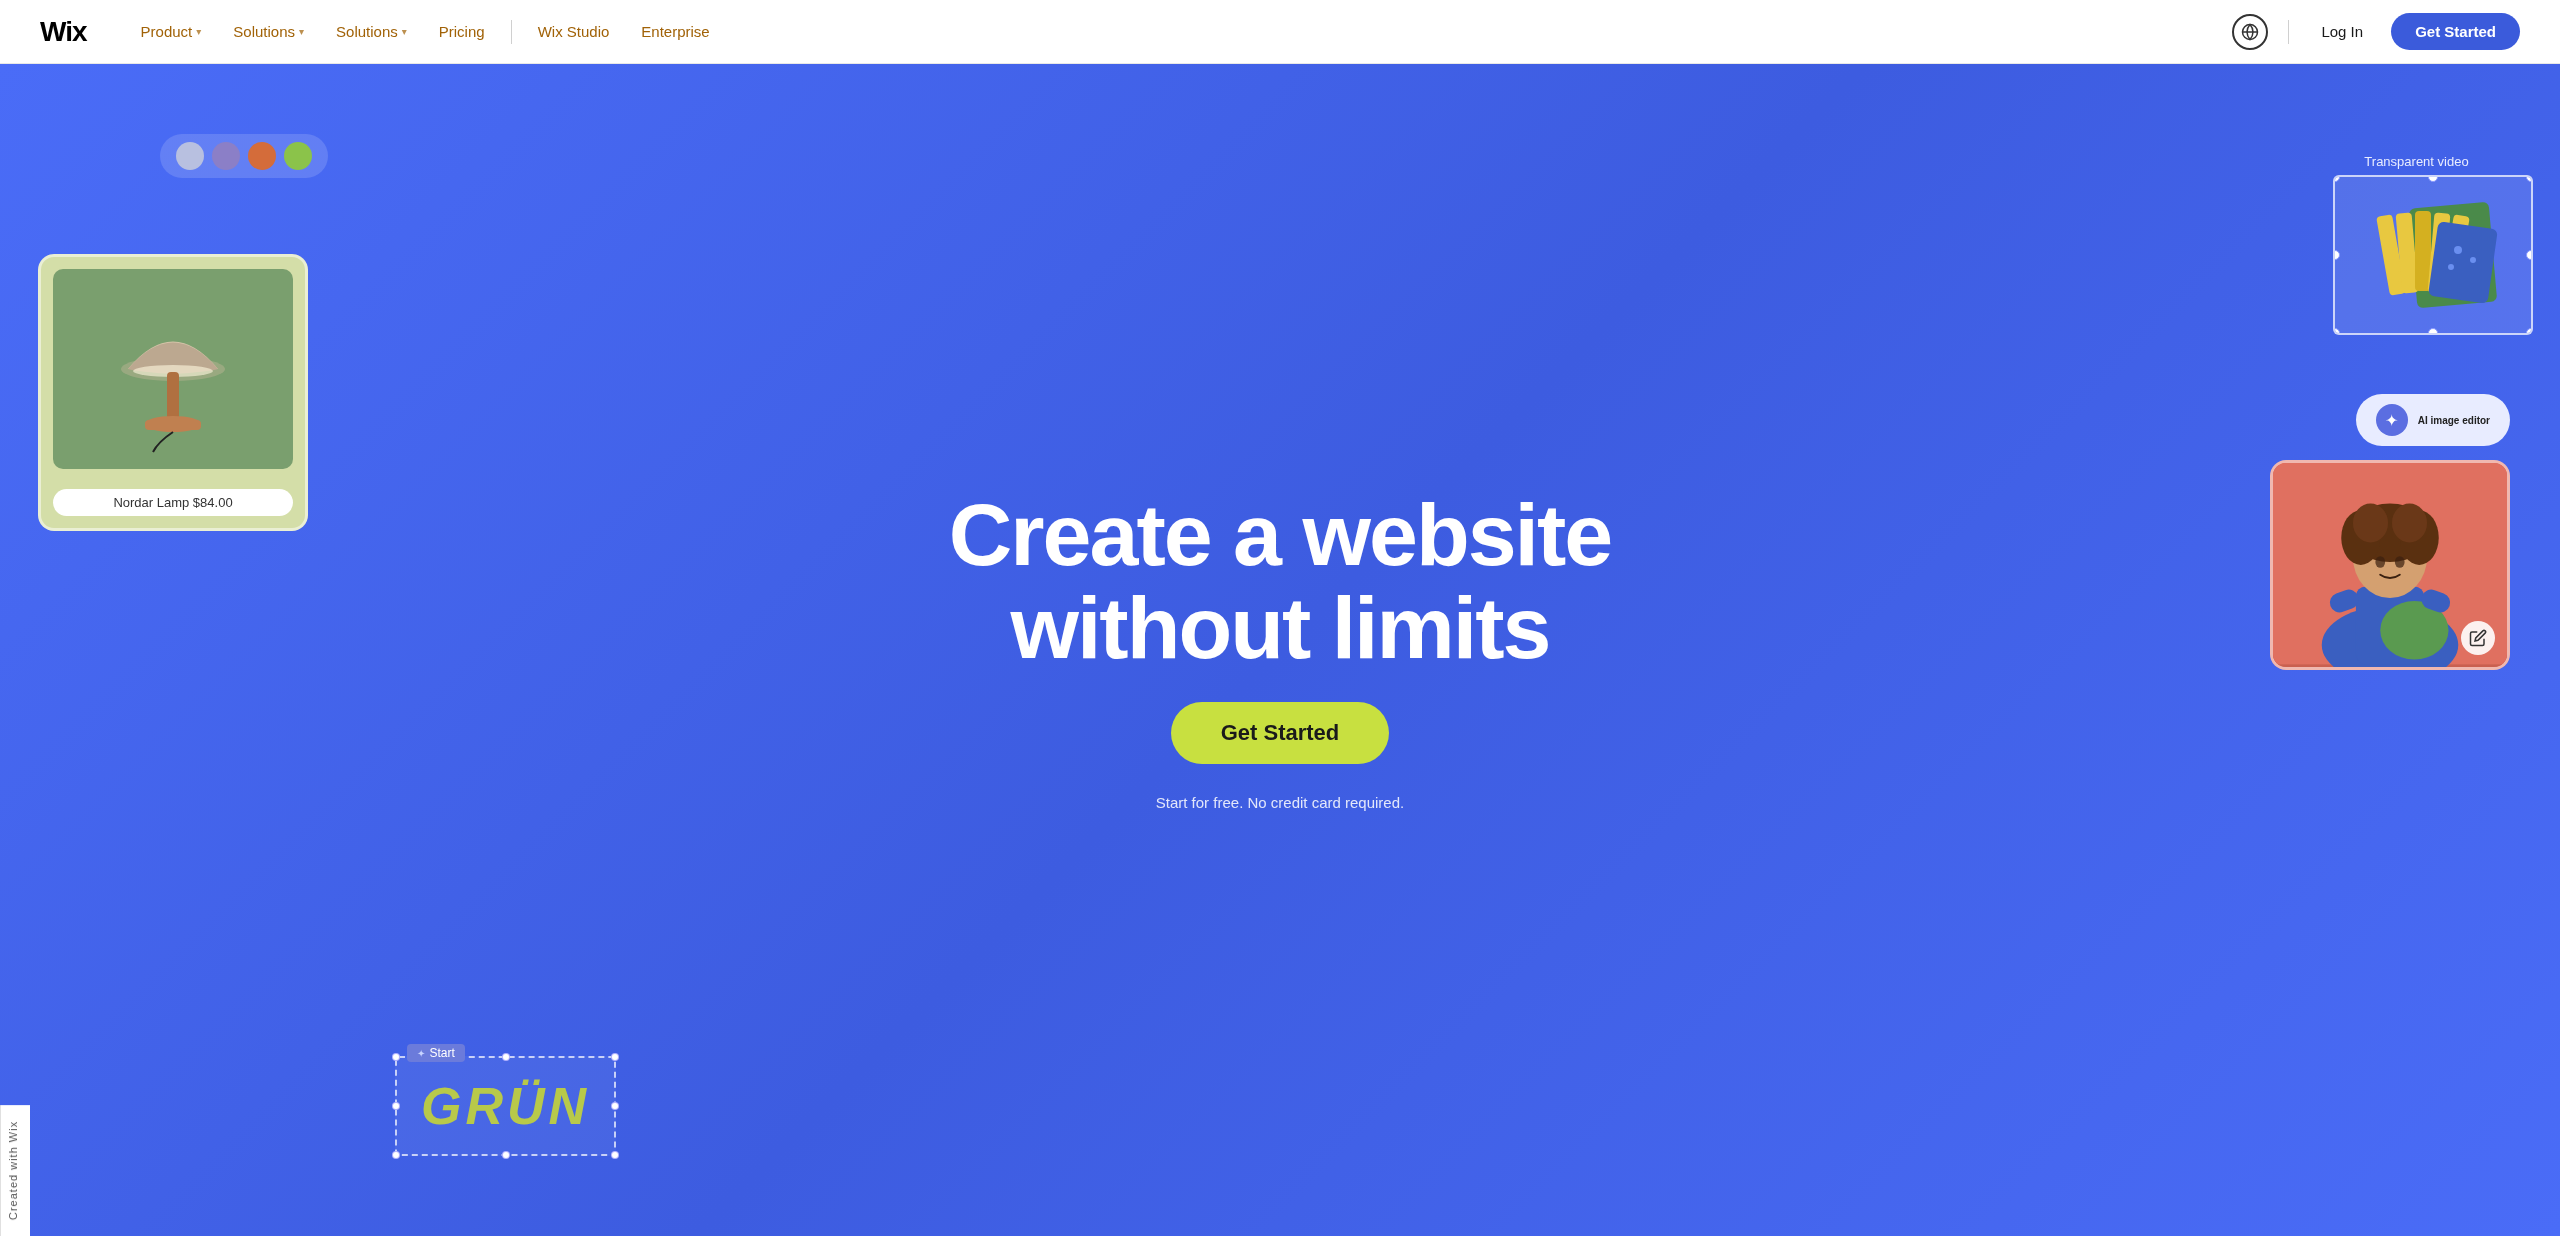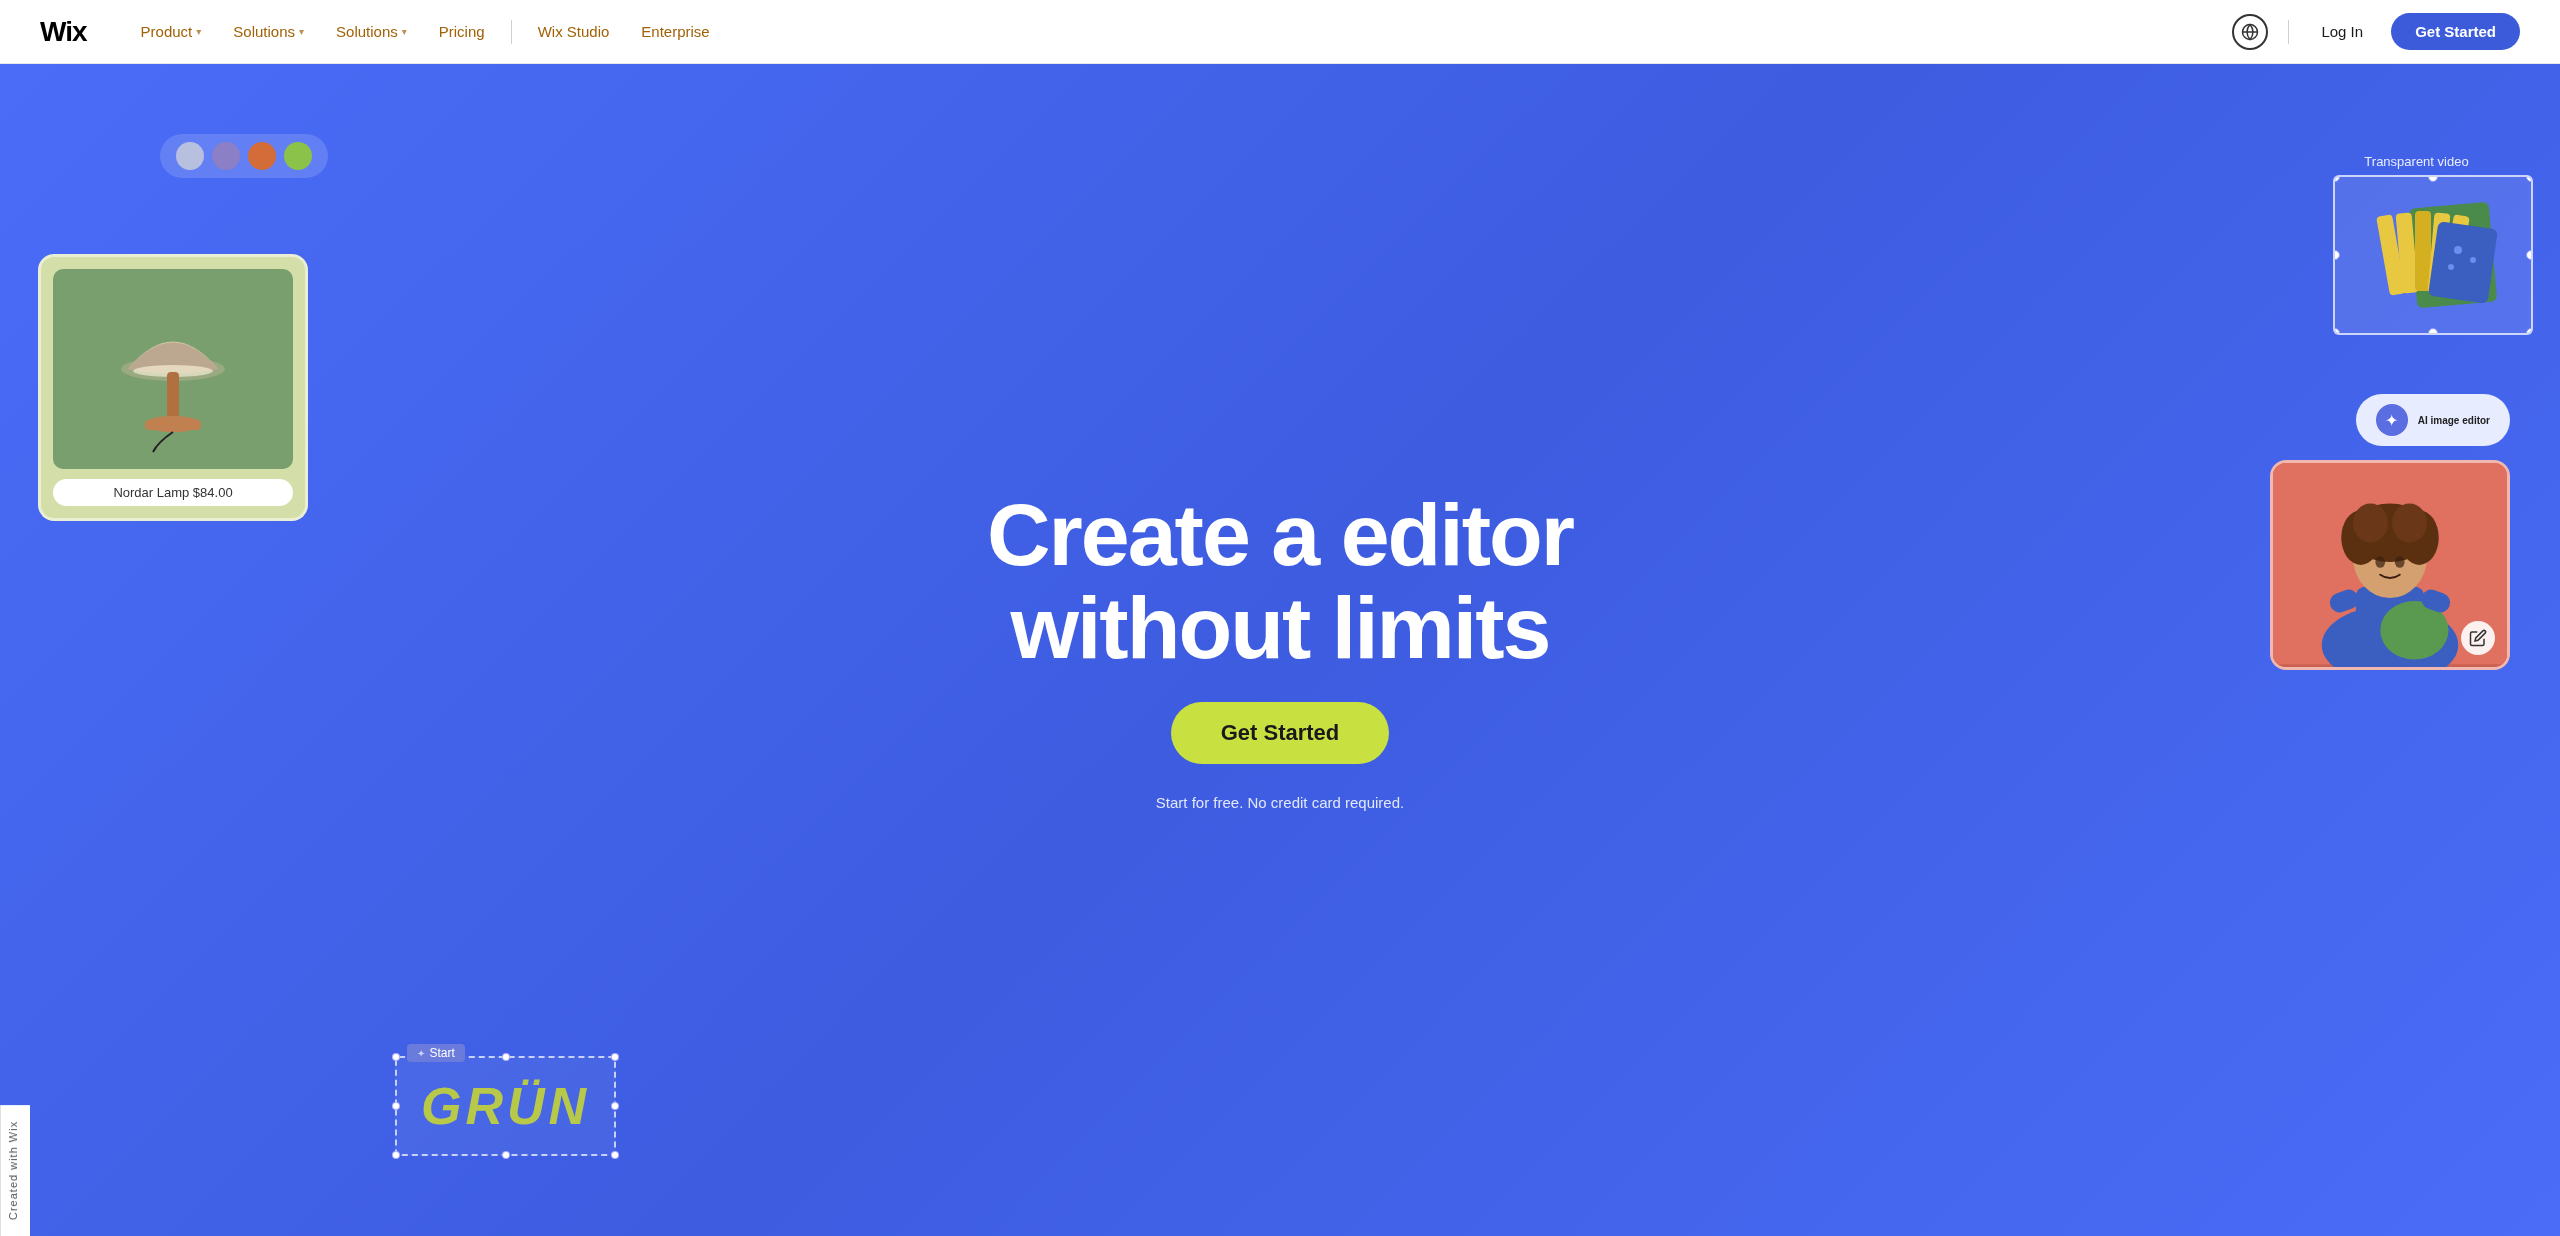--- a/index.html
+++ b/index.html
@@ -166,21 +166,21 @@
       height: 170px;
     }
 
     .product-label {
       background: #fff;
       border-radius: 20px;
       padding: 6px 14px;
       font-size: 13px;
       color: #333;
       text-align: center;
-      margin-top: 10px;
+      margin-top: 20px;
       font-weight: 500;
     }
 
     
     .text-element {
       position: absolute;
       bottom: 40px;
       left: 200px;
       border: 2px dashed rgba(255,255,255,0.7);
       border-radius: 4px;
@@ -571,21 +571,21 @@
         <svg width="18" height="18" viewBox="0 0 24 24" fill="none" stroke="#333" stroke-width="2">
           <path d="M11 4H4a2 2 0 0 0-2 2v14a2 2 0 0 0 2 2h14a2 2 0 0 0 2-2v-7"></path>
           <path d="M18.5 2.5a2.121 2.121 0 0 1 3 3L12 15l-4 1 1-4 9.5-9.5z"></path>
         </svg>
       </div>
     </div>
   </div>
 
   <div class="hero-content">
     <h1 class="hero-headline">
-      <span>Create a editor</span><br>
+      <span>Create a website</span><br>
       <span>without limits</span>
     </h1>
     <div style="display:flex; flex-direction:column; align-items:center; gap:14px;">
       <button class="hero-get-started-btn">Get Started</button>
       <span class="hero-free-text">Start for free. No credit card required.</span>
     </div>
   </div>
 
 </section>
 

